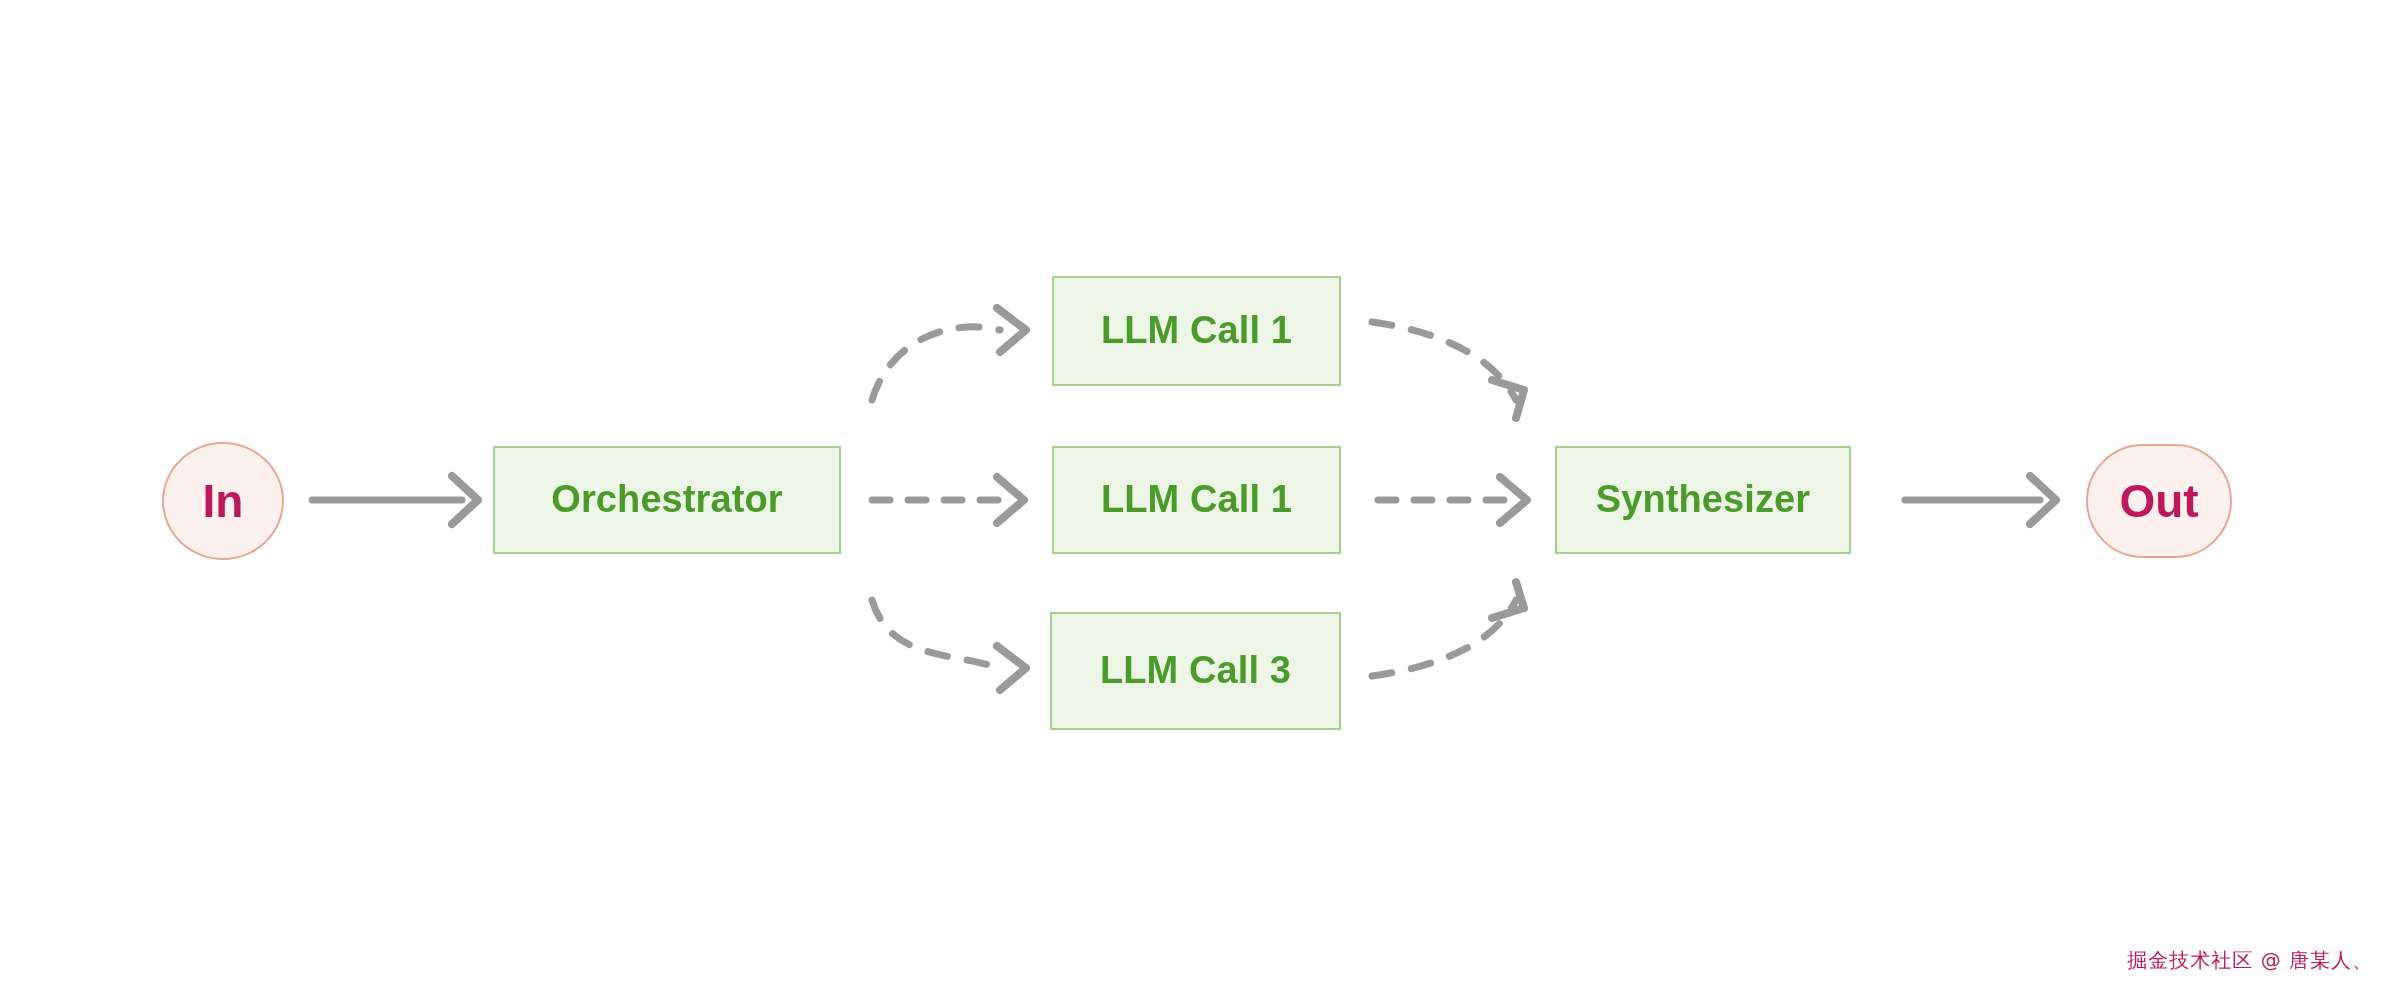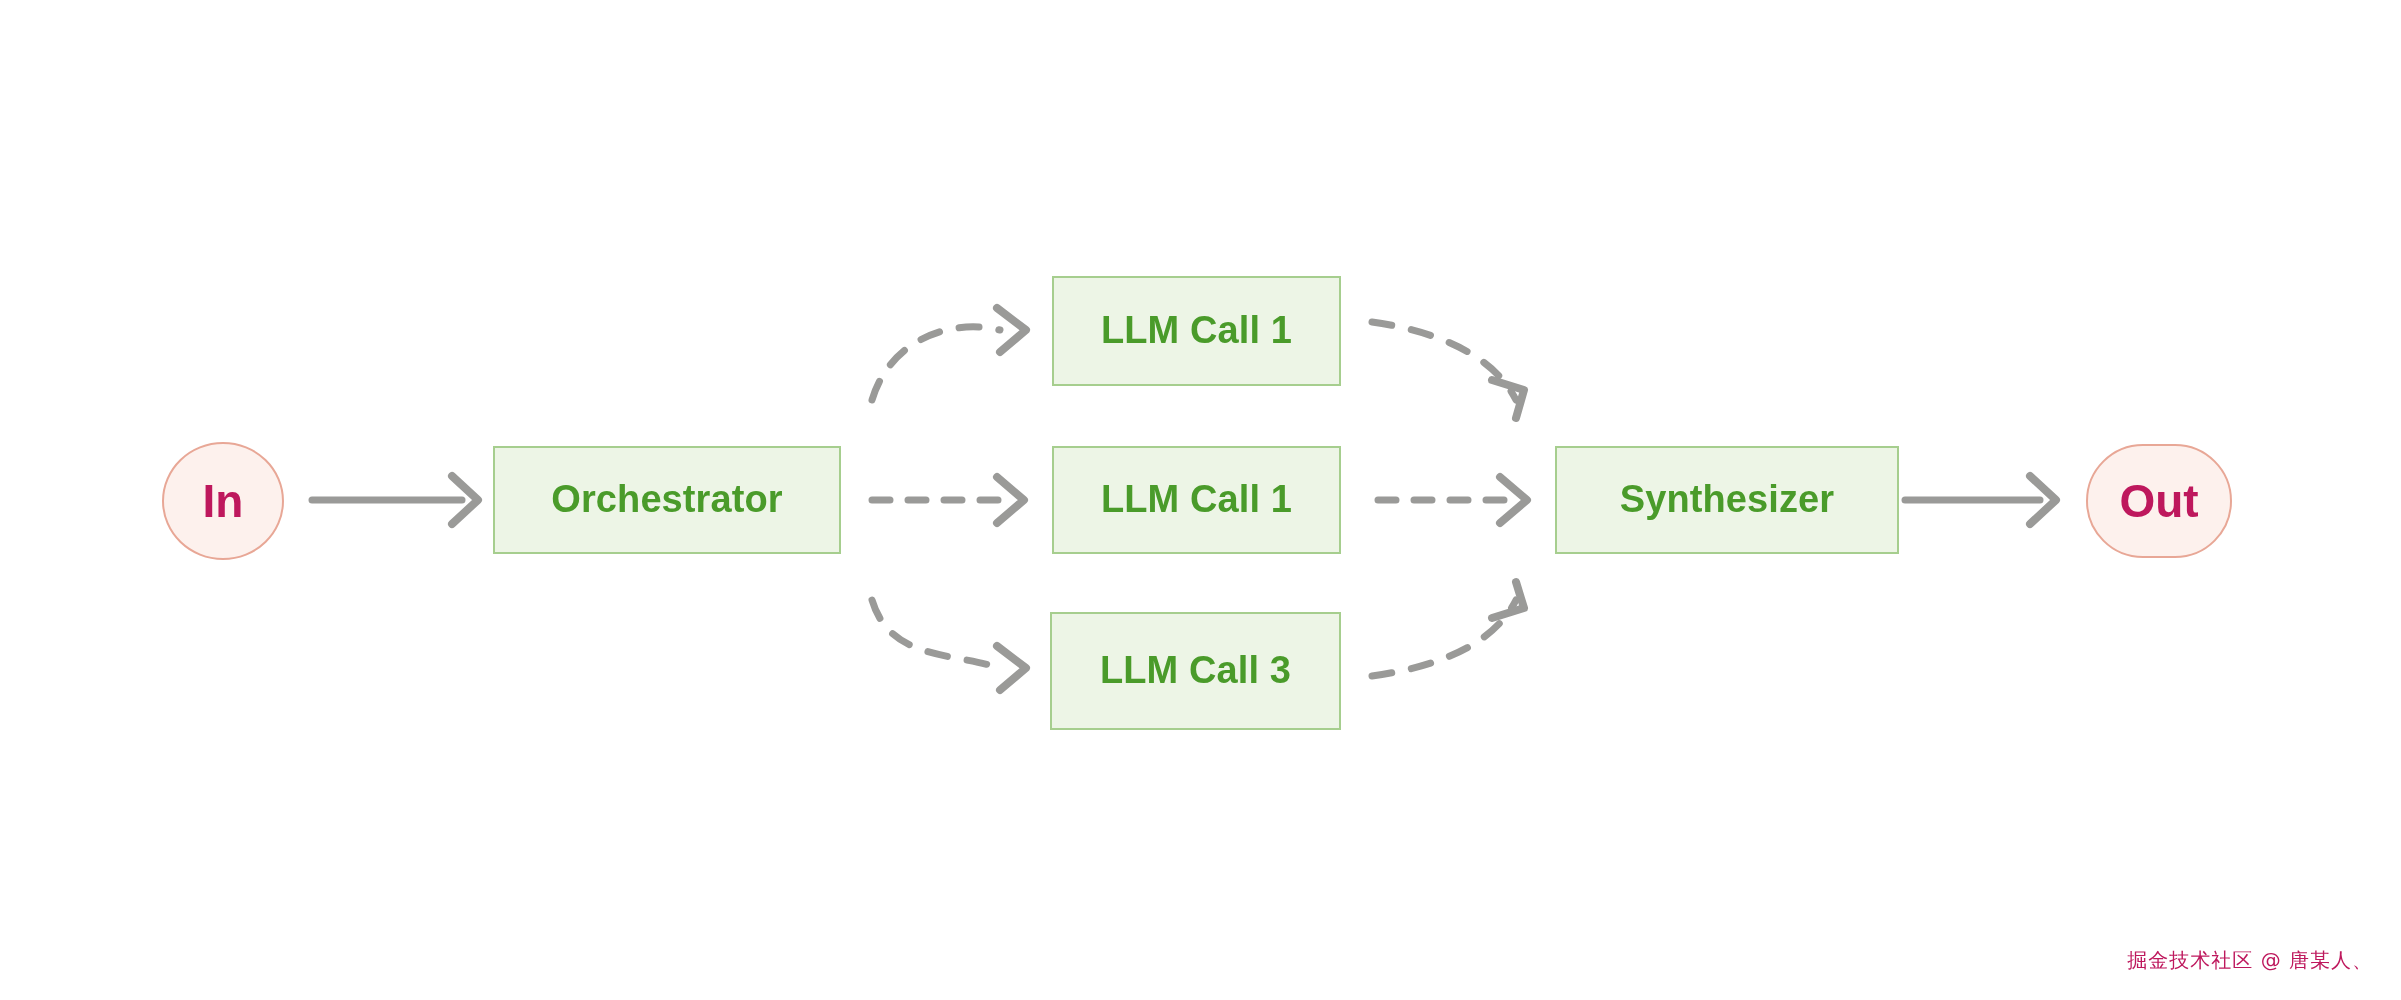--- a/index.html
+++ b/index.html
@@ -69,21 +69,21 @@
   .node-terminal.stadium {
     border-radius: 60px;
   }
 
   
   #node-in        { left: 162px;  top: 442px;  width: 122px;  height: 118px; }
   #node-orchestrator { left: 493px;  top: 446px;  width: 348px;  height: 108px; }
   #node-llm-1     { left: 1052px; top: 276px;  width: 289px;  height: 110px; }
   #node-llm-2     { left: 1052px; top: 446px;  width: 289px;  height: 108px; }
   #node-llm-3     { left: 1050px; top: 612px;  width: 291px;  height: 118px; }
-  #node-synthesizer { left: 1555px; top: 446px;  width: 344px;  height: 108px; }
+  #node-synthesizer { left: 1555px; top: 446px;  width: 296px;  height: 108px; }
   #node-out       { left: 2086px; top: 444px;  width: 146px;  height: 114px; }
 
   
   #watermark {
     position: absolute;
     right: 28px;
     bottom: 26px;
     font-size: 20px;
     color: #be185d;
     letter-spacing: 1px;

